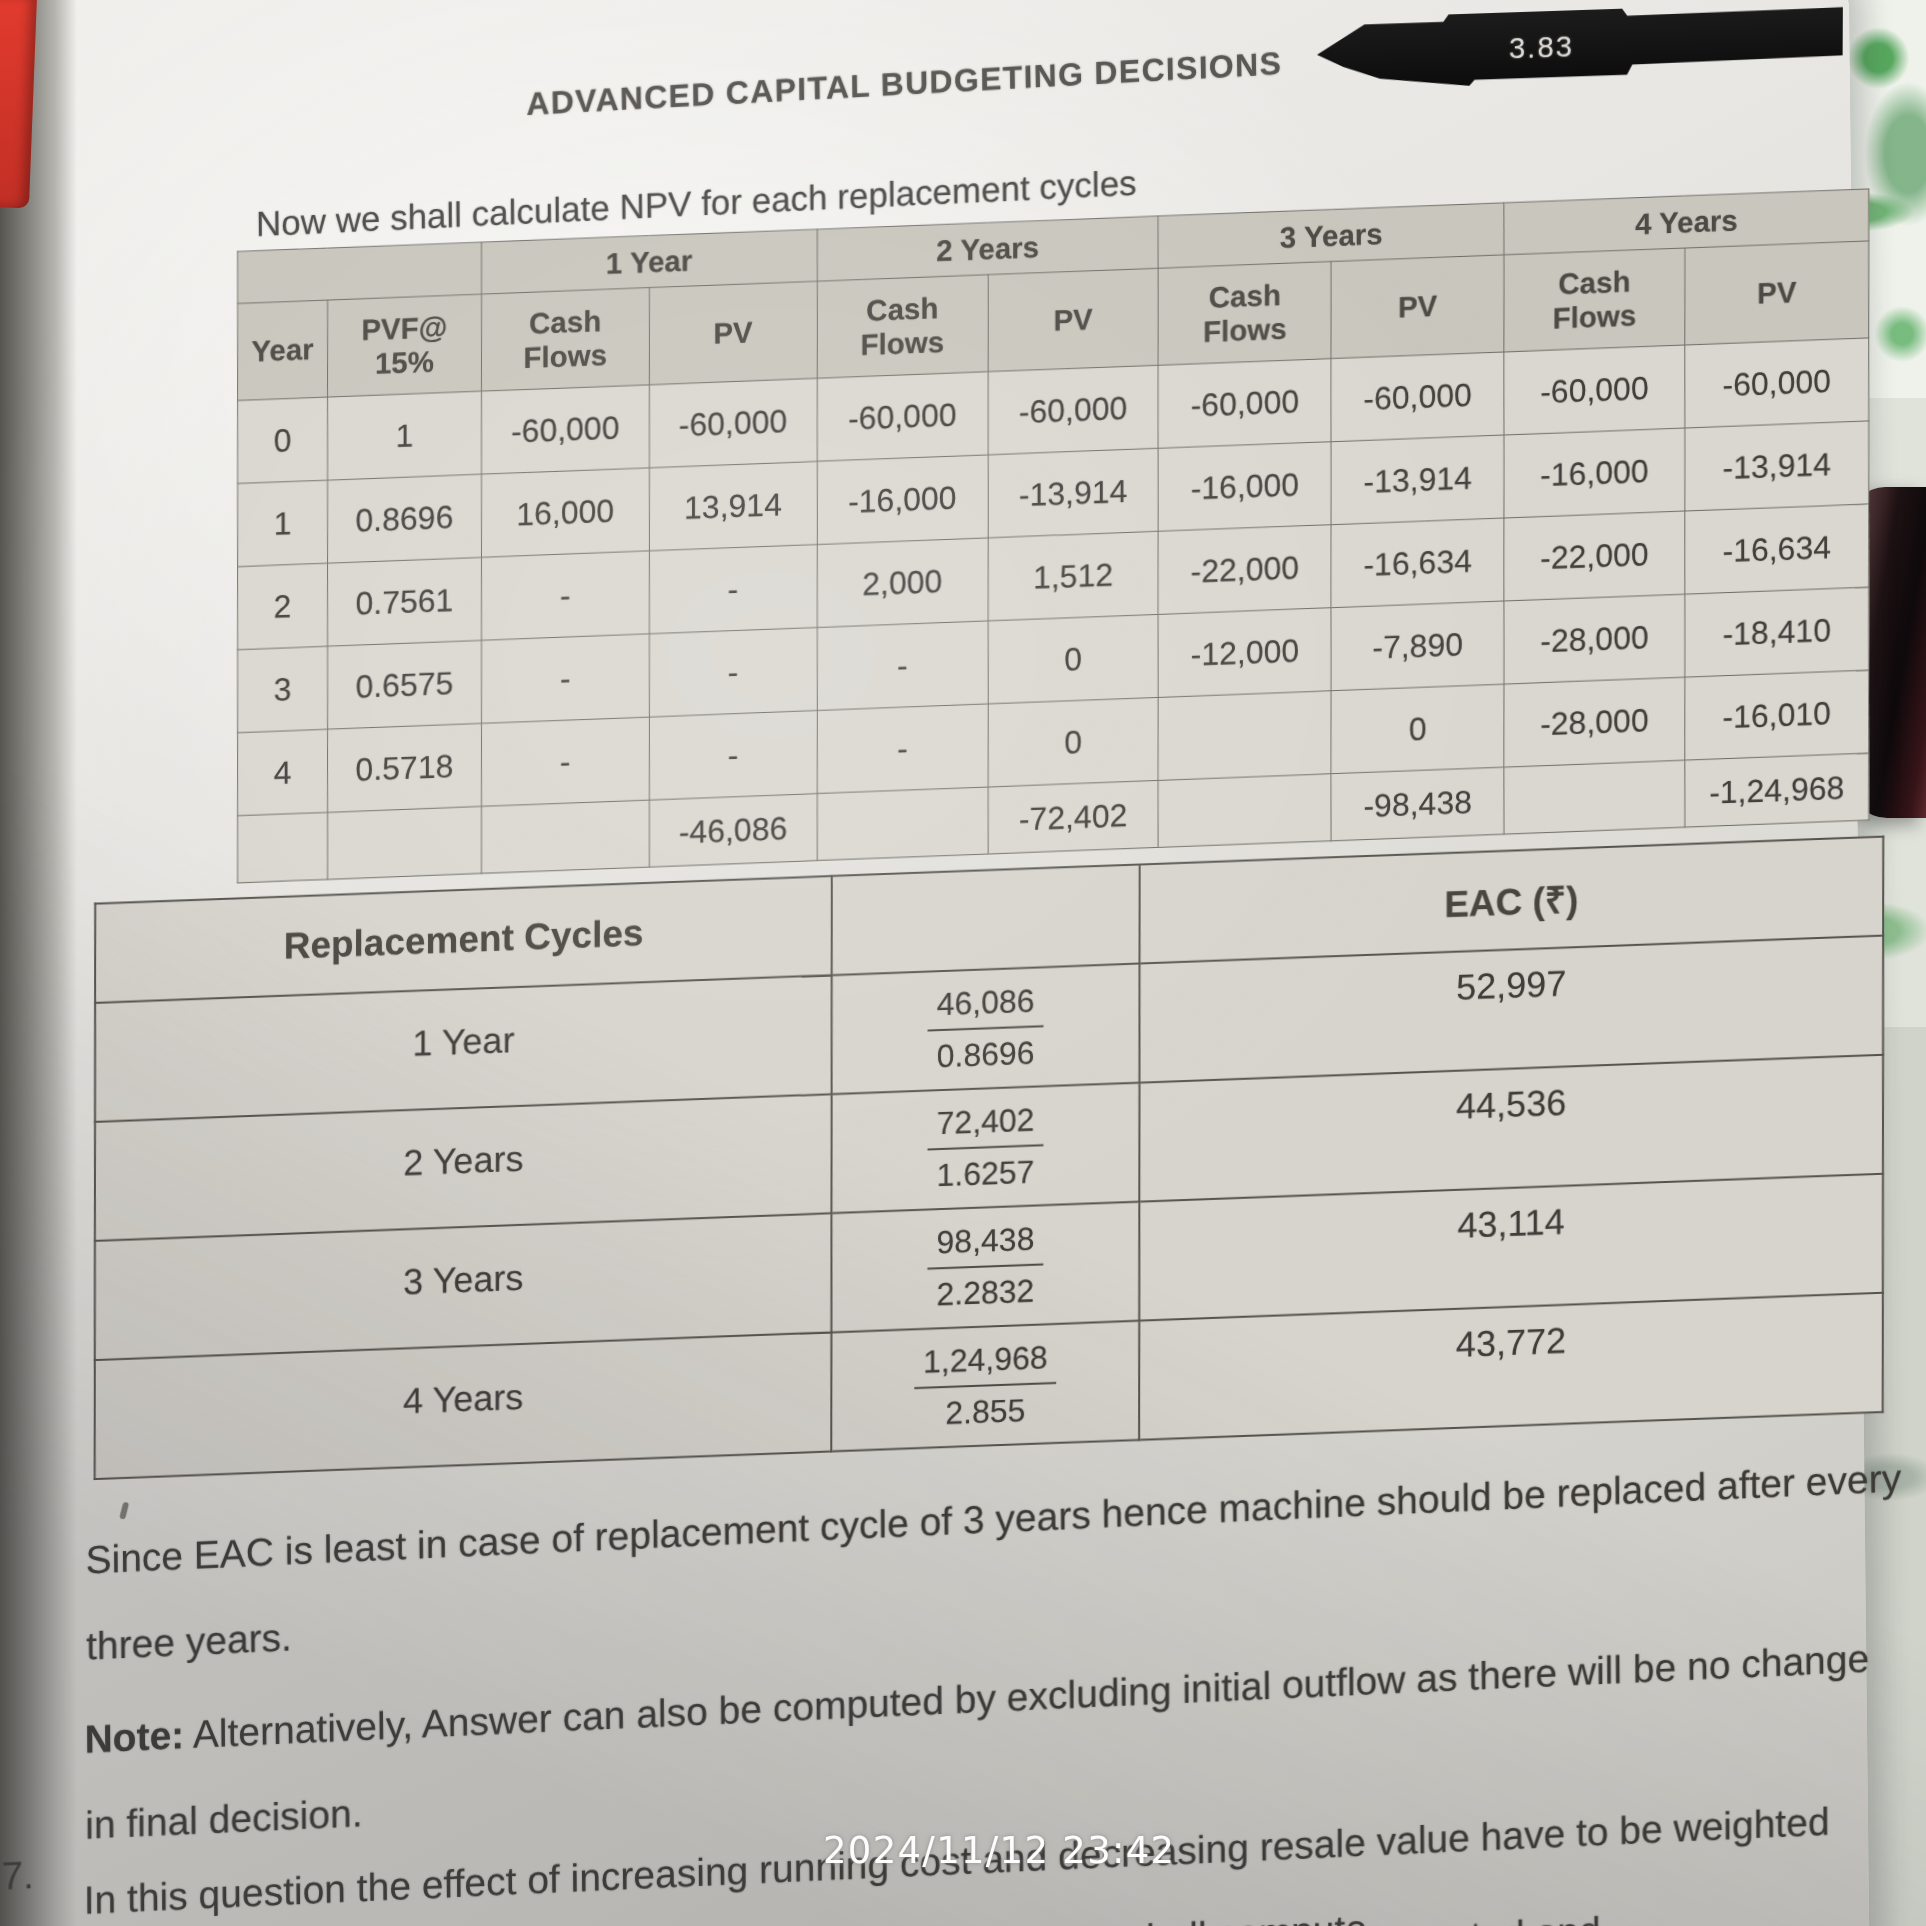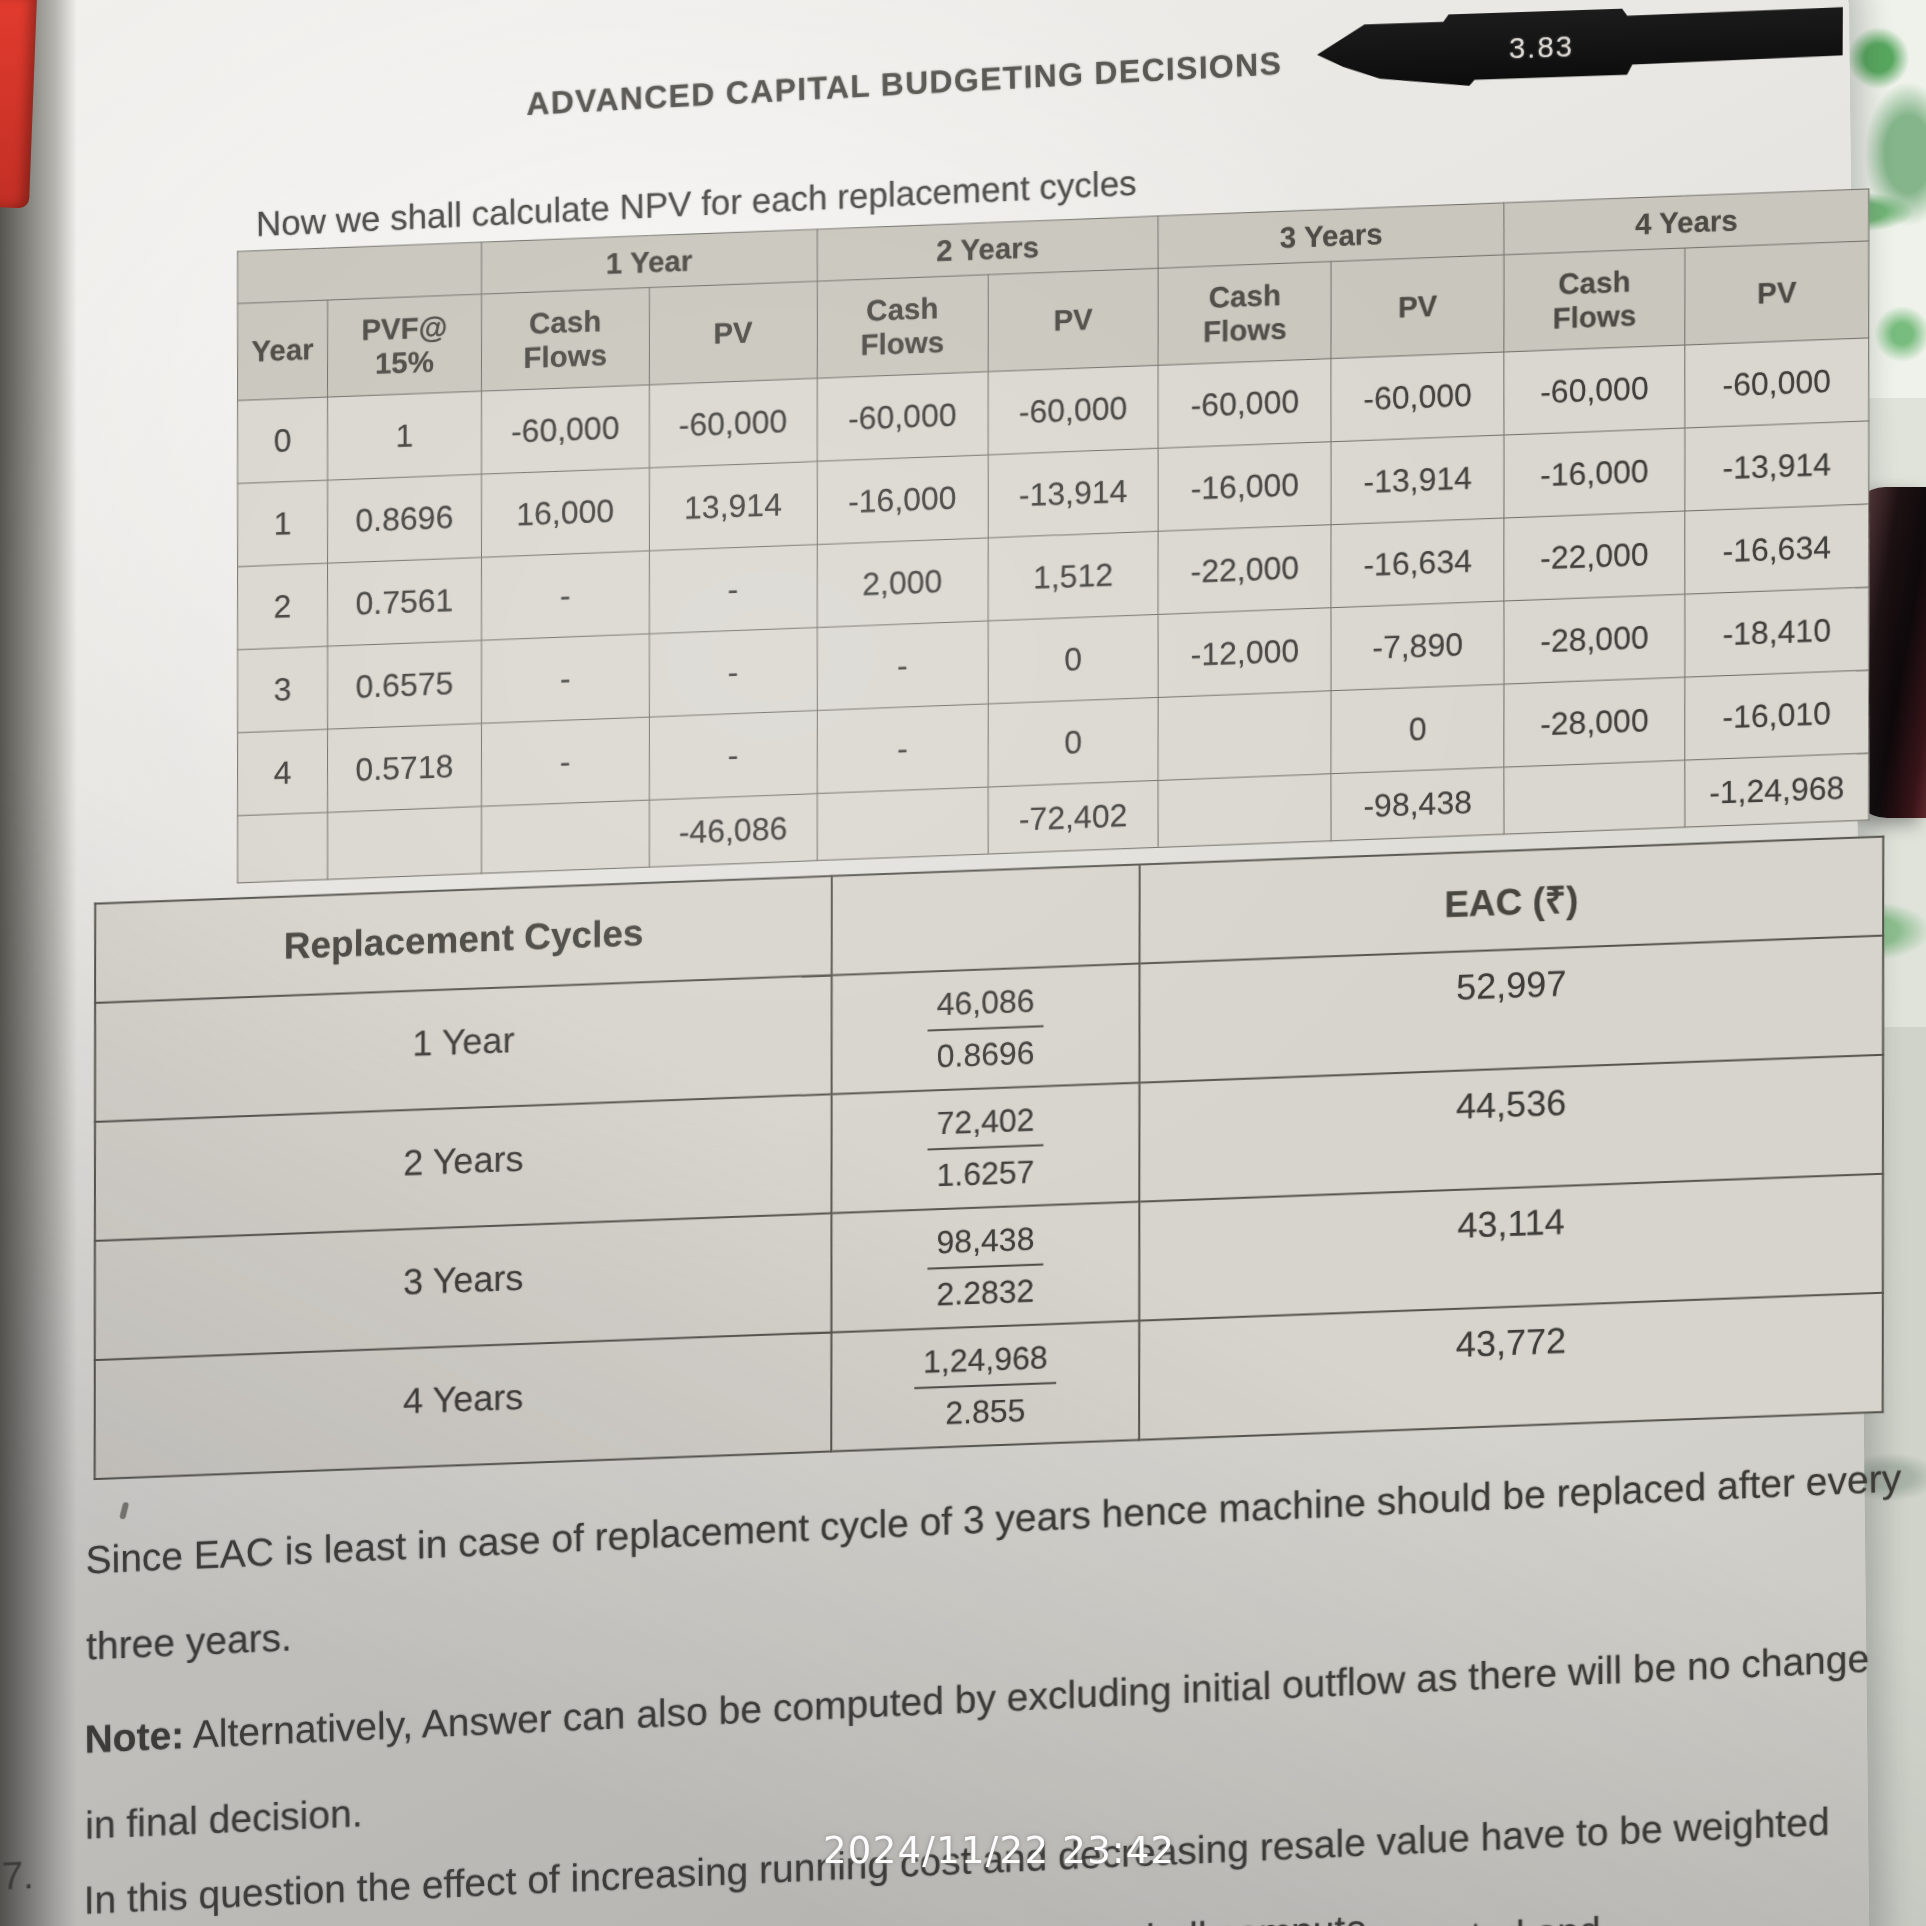--- a/index.html
+++ b/index.html
@@ -302,15 +302,15 @@
     <div class="speck"></div>
 
     <div class="para p-conclusion">Since EAC is least in case of replacement cycle of 3 years hence machine should be replaced after every three years.</div>
     <div class="para p-note"><b>Note:</b><span> Alternatively, Answer can also be computed by excluding initial outflow as there will be no change in final decision.</span></div>
     <div class="item-number">7.</div>
     <div class="para p-item">In this question the effect of increasing running cost and decreasing resale value have to be weighted upto against the purchase cost of bike.  For this purpose, we shall compute</div>
     <div class="para p-cutoff">different years shall be computed and</div>
   </div>
 
   <div class="vignette"></div>
-  <div class="timestamp">2024/11/22 23:42</div>
+  <div class="timestamp">2024/11/12 23:42</div>
 </div>
 
 
 </body></html>

